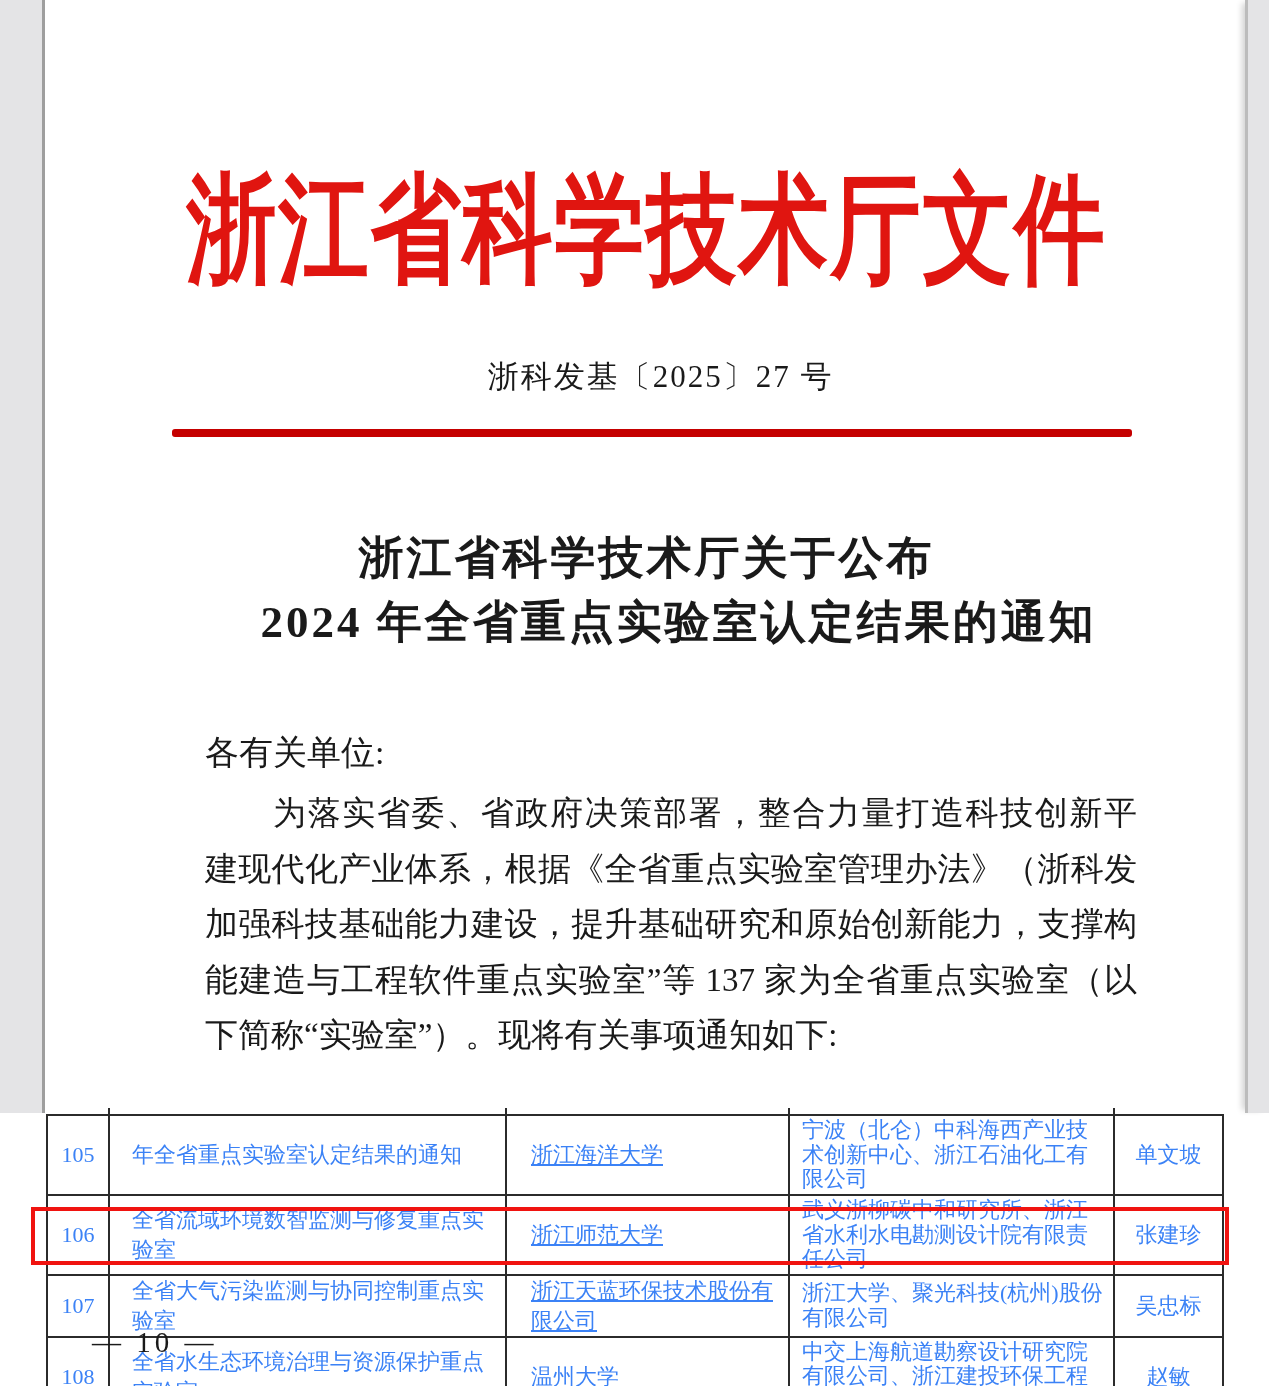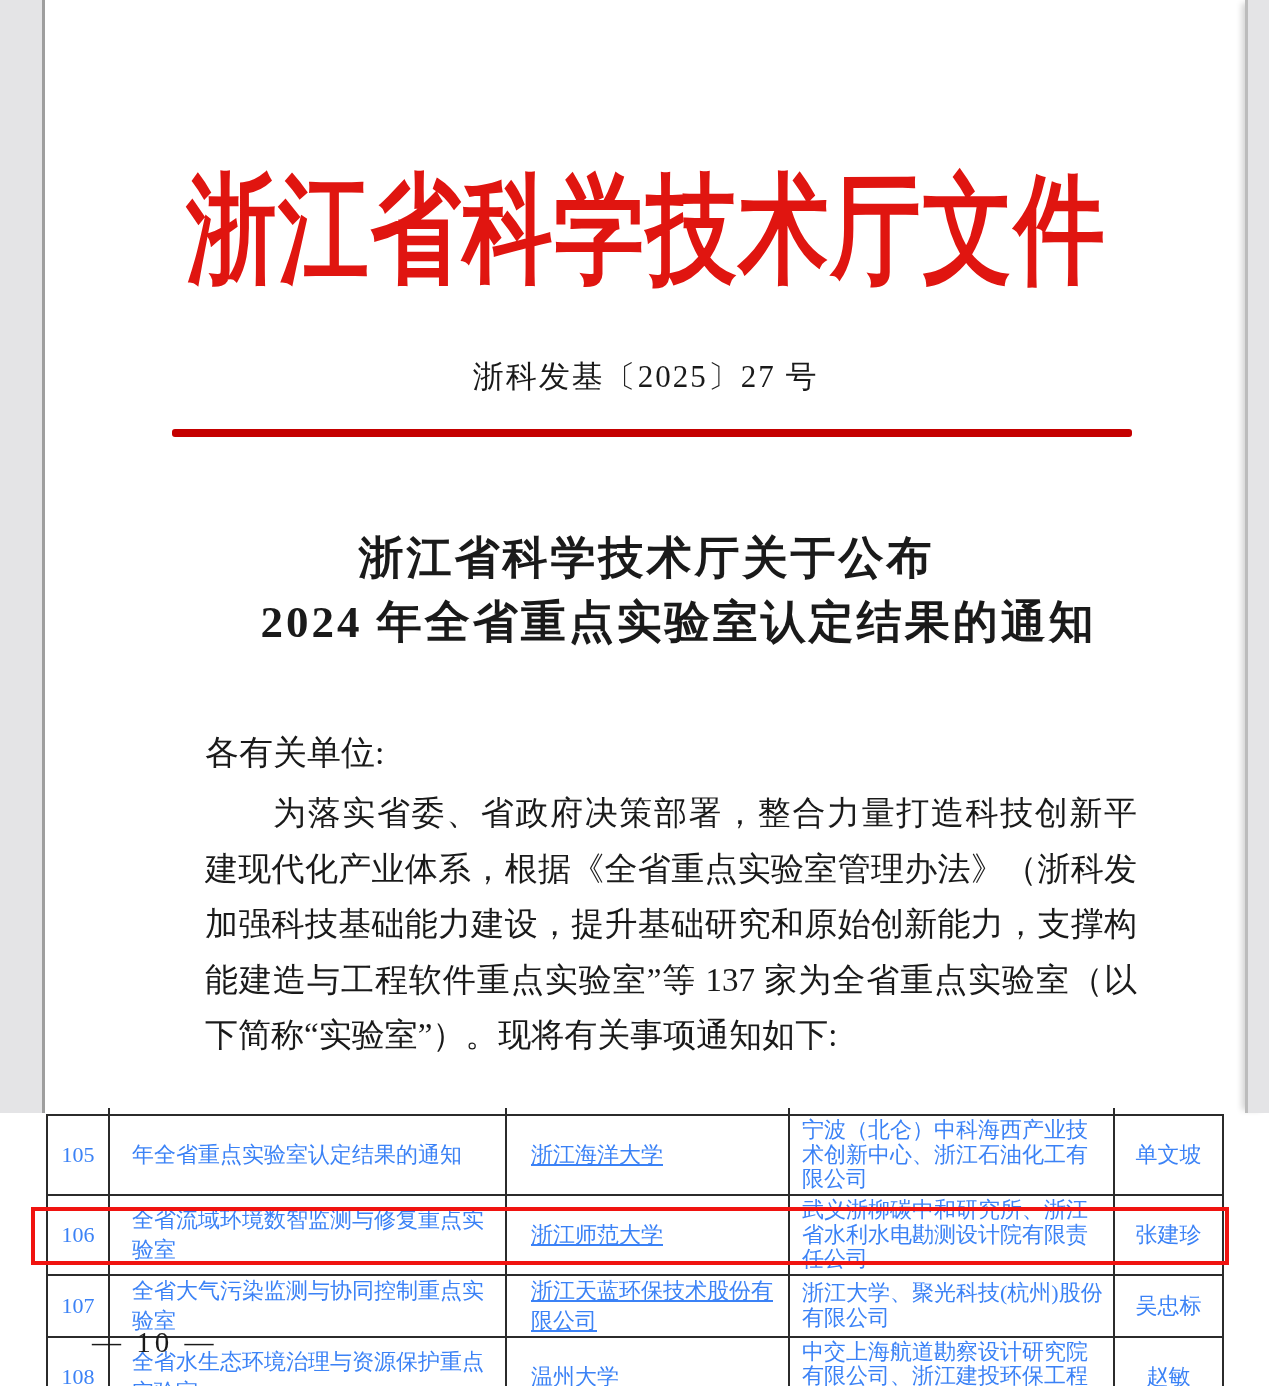--- a/index.html
+++ b/index.html
@@ -30,21 +30,21 @@
     position: absolute; left: 45px; top: 150px; width: 1203px;
     text-align: center;
     font-size: 90px; font-weight: bold;
     letter-spacing: 2px;
     color: #e01510;
     transform: scaleY(1.32);
     transform-origin: center top;
     white-space: nowrap;
   }
   .doc-number {
-    position: absolute; left: 44px; top: 356px; width: 1203px;
+    position: absolute; left: 59px; top: 356px; width: 1203px;
     text-align: center;
     font-size: 31px;
     letter-spacing: 2px;
   }
   .red-line {
     position: absolute; left: 172px; top: 429px;
     width: 960px; height: 8px;
     background: #c50000;
     border-radius: 3px;
   }

